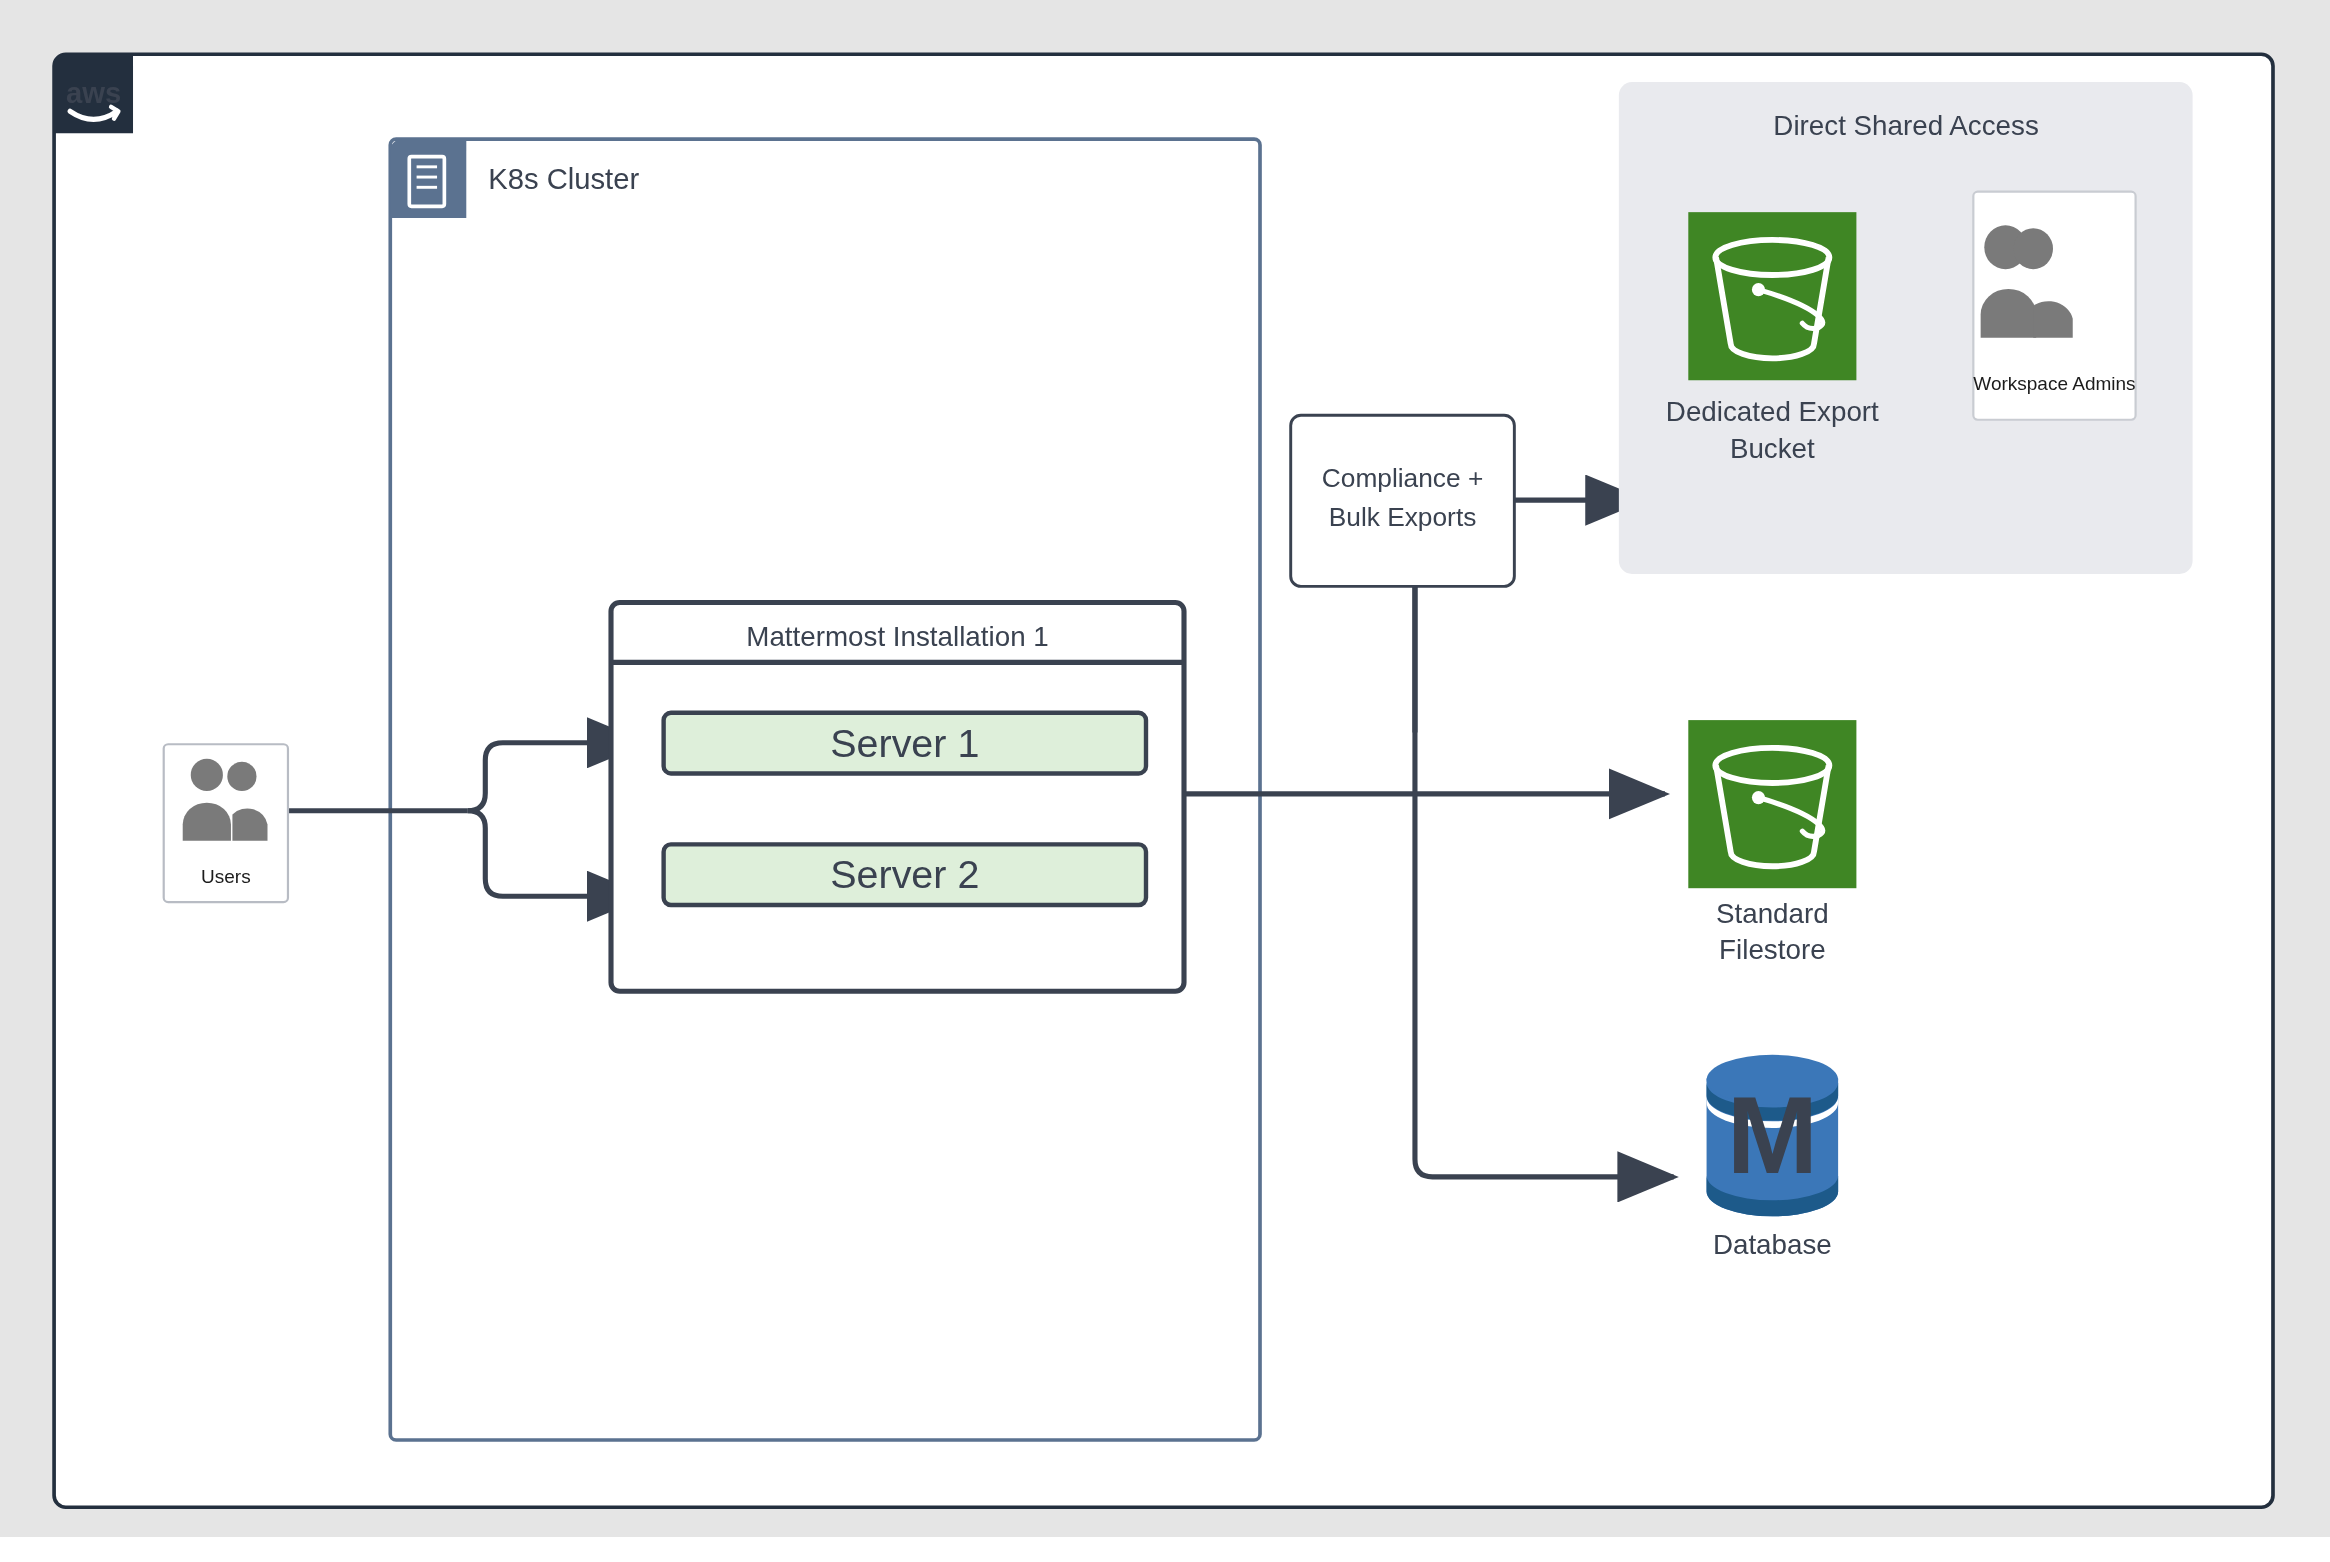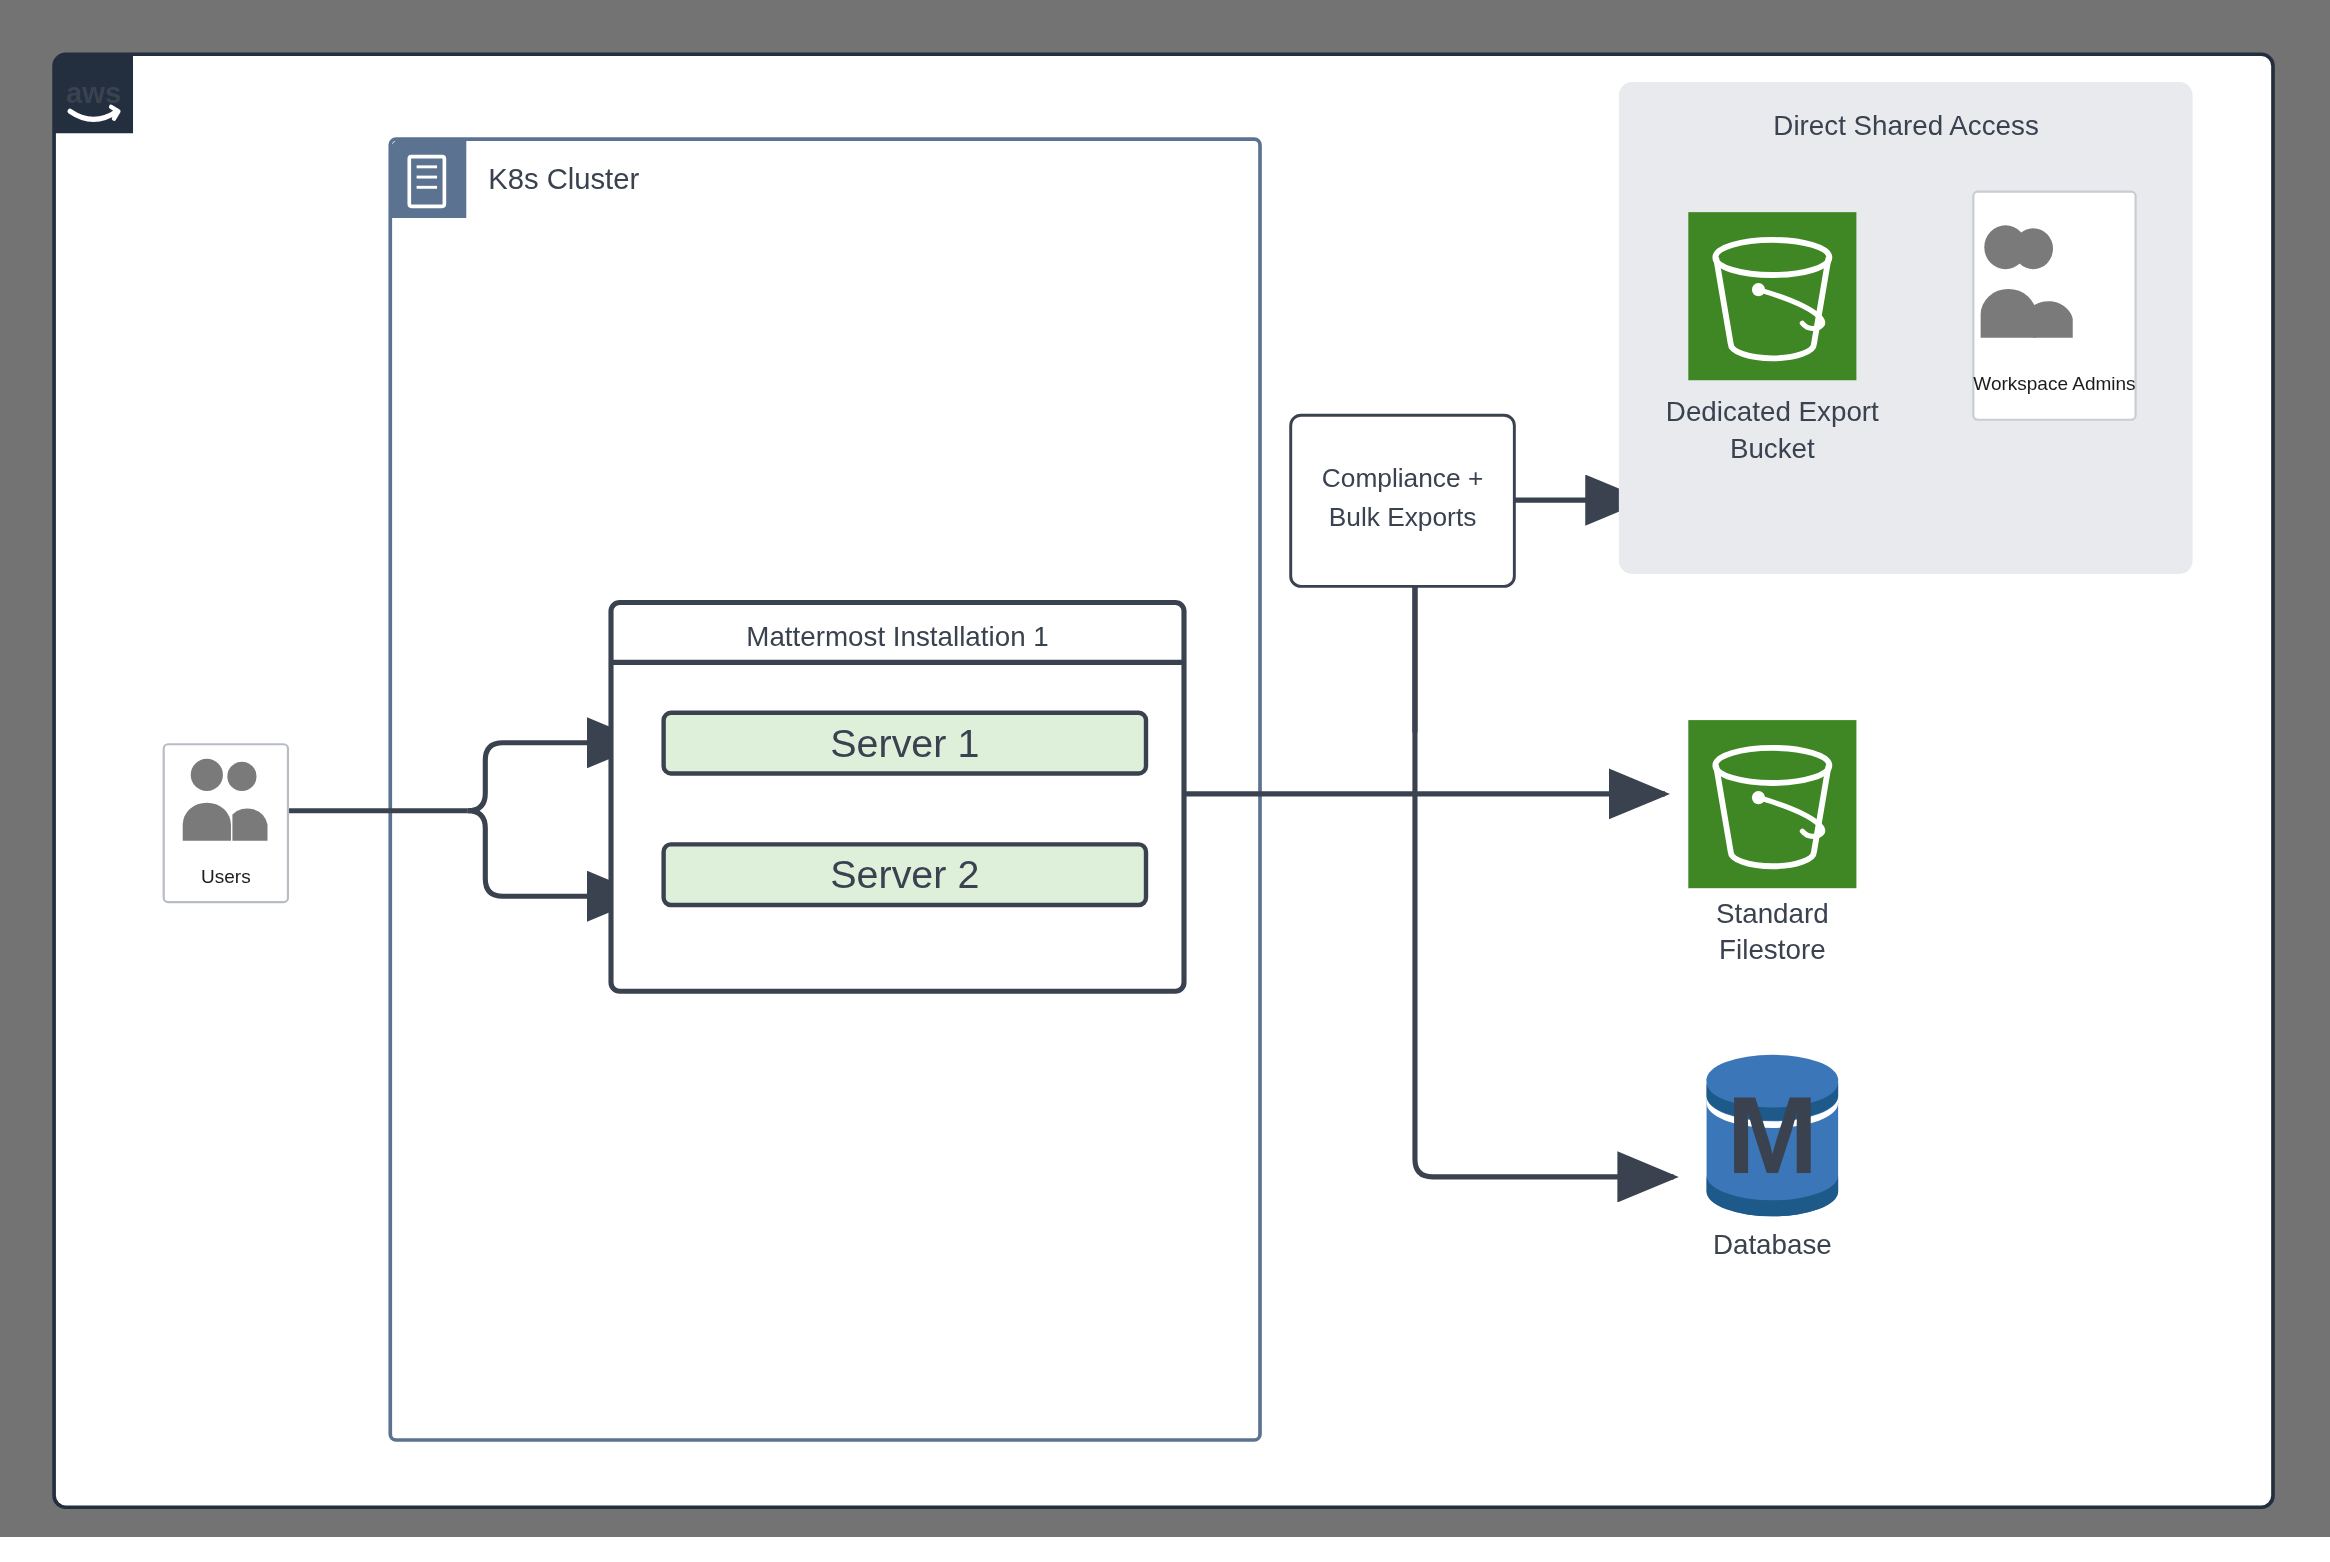--- a/index.html
+++ b/index.html
@@ -11,21 +11,21 @@
   body {
     width: 2330px;
     height: 1563px;
     font-family: "Liberation Sans", sans-serif;
     overflow: hidden;
   }
   #diagram-root {
     position: relative;
     width: 2330px;
     height: 1537px;
-    background: #737373;
+    background: #e5e5e5;
   }
   svg.diagram-canvas {
     position: absolute;
     top: 0;
     left: 0;
     width: 2330px;
     height: 1563px;
     display: block;
   }
   text {

